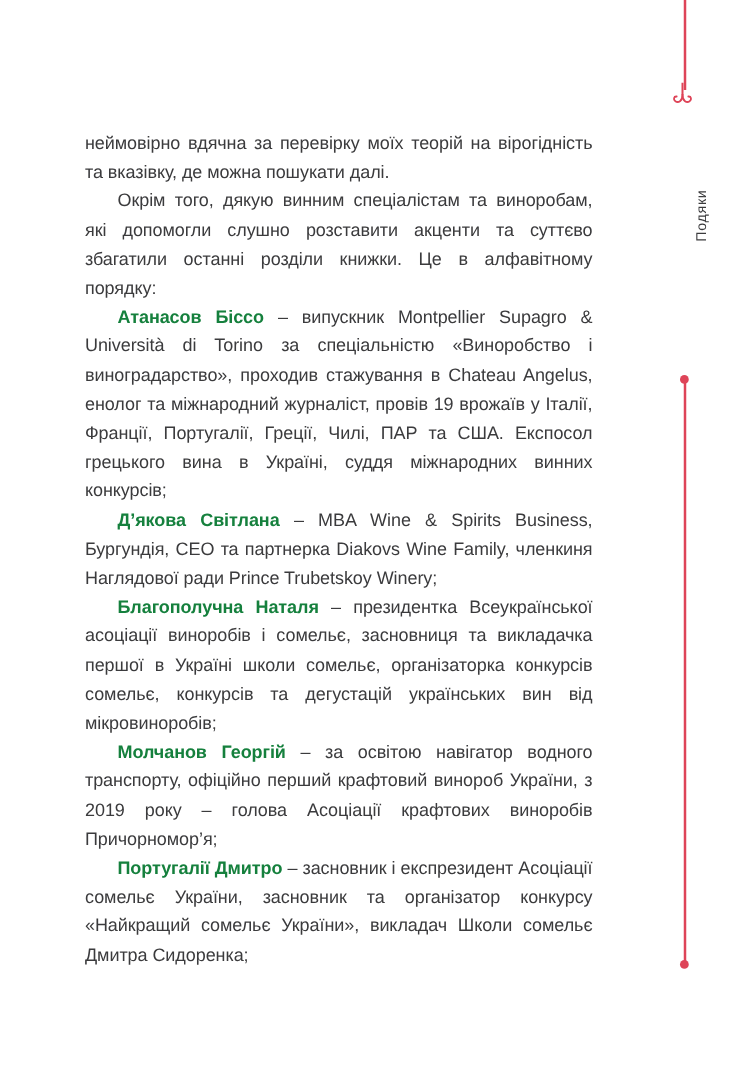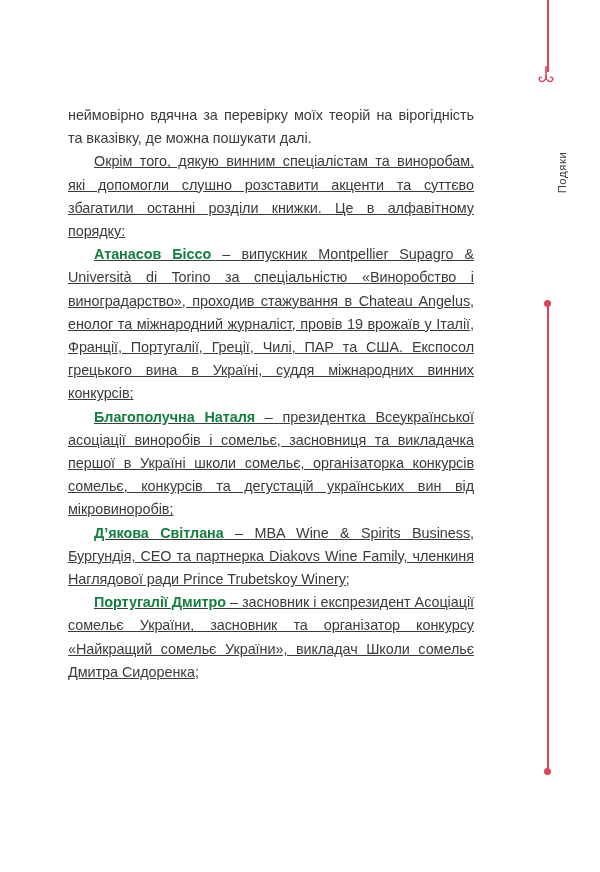--- a/index.html
+++ b/index.html
@@ -37,21 +37,20 @@
     color: #3b3b3d;
     text-align: justify;
     text-justify: inter-word;
     -webkit-hyphens: manual;
     hyphens: manual;
     letter-spacing: -0.05px;
   }
 
   .para.indent {
     text-indent: 26px;
-    text-decoration: underline;
   }
 
   .para .name {
     font-weight: bold;
     color: #15803d;
   }
 
   
   .margin-rail {
     position: absolute;
@@ -149,24 +148,27 @@
     <p class="para">
       <span>неймовірно вдячна за перевірку моїх теорій на вірогідність та вказівку, де можна пошукати далі.</span>
     </p>
     <p class="para indent">
       <span>Окрім того, дякую винним спеціалістам та виноробам, які допомогли слушно розставити акценти та суттєво збагатили останні розділи книжки. Це в алфавітному порядку:</span>
     </p>
     <p class="para indent">
       <span class="name">Атанасов Біссо</span><span> – випускник Montpellier Supagro &amp; Università di Torino за спеціальністю «Виноробство і виноградарство», проходив стажування в Chateau Angelus, енолог та міжнародний журналіст, провів 19 врожаїв у Італії, Франції, Португалії, Греції, Чилі, ПАР та США. Експосол грецького вина в Україні, суддя міжнародних винних конкурсів;</span>
     </p>
     <p class="para indent">
+      <span class="name">Д’якова Світлана</span><span> – MBA Wine &amp; Spirits Business, Бургундія, CEO та партнерка Diakovs Wine Family, членкиня Наглядової ради Prince Trubetskoy Winery;</span>
+    </p>
+    <p class="para indent">
       <span class="name">Благополучна Наталя</span><span> – президентка Всеукраїнської асоціації виноробів і сомельє, засновниця та викладачка першої в Україні школи сомельє, організаторка конкурсів сомельє, конкурсів та дегустацій українських вин від мікровиноробів;</span>
     </p>
     <p class="para indent">
-      <span class="name">Д’якова Світлана</span><span> – MBA Wine &amp; Spirits Business, Бургундія, CEO та партнерка Diakovs Wine Family, членкиня Наглядової ради Prince Trubetskoy Winery;</span>
+      <span class="name">Молчанов Георгій</span><span> – за освітою навігатор водного транспорту, офіційно перший крафтовий винороб України, з 2019 року – голова Асоціації крафтових виноробів Причорномор’я;</span>
     </p>
     <p class="para indent">
       <span class="name">Португалії Дмитро</span><span> – засновник і експрезидент Асоціації сомельє України, засновник та організатор конкурсу «Найкращий сомельє України», викладач Школи сомельє Дмитра Сидоренка;</span>
     </p>
   </div>
 
   <div class="margin-rail">
 
     <div class="rail-line top-line"></div>
 

